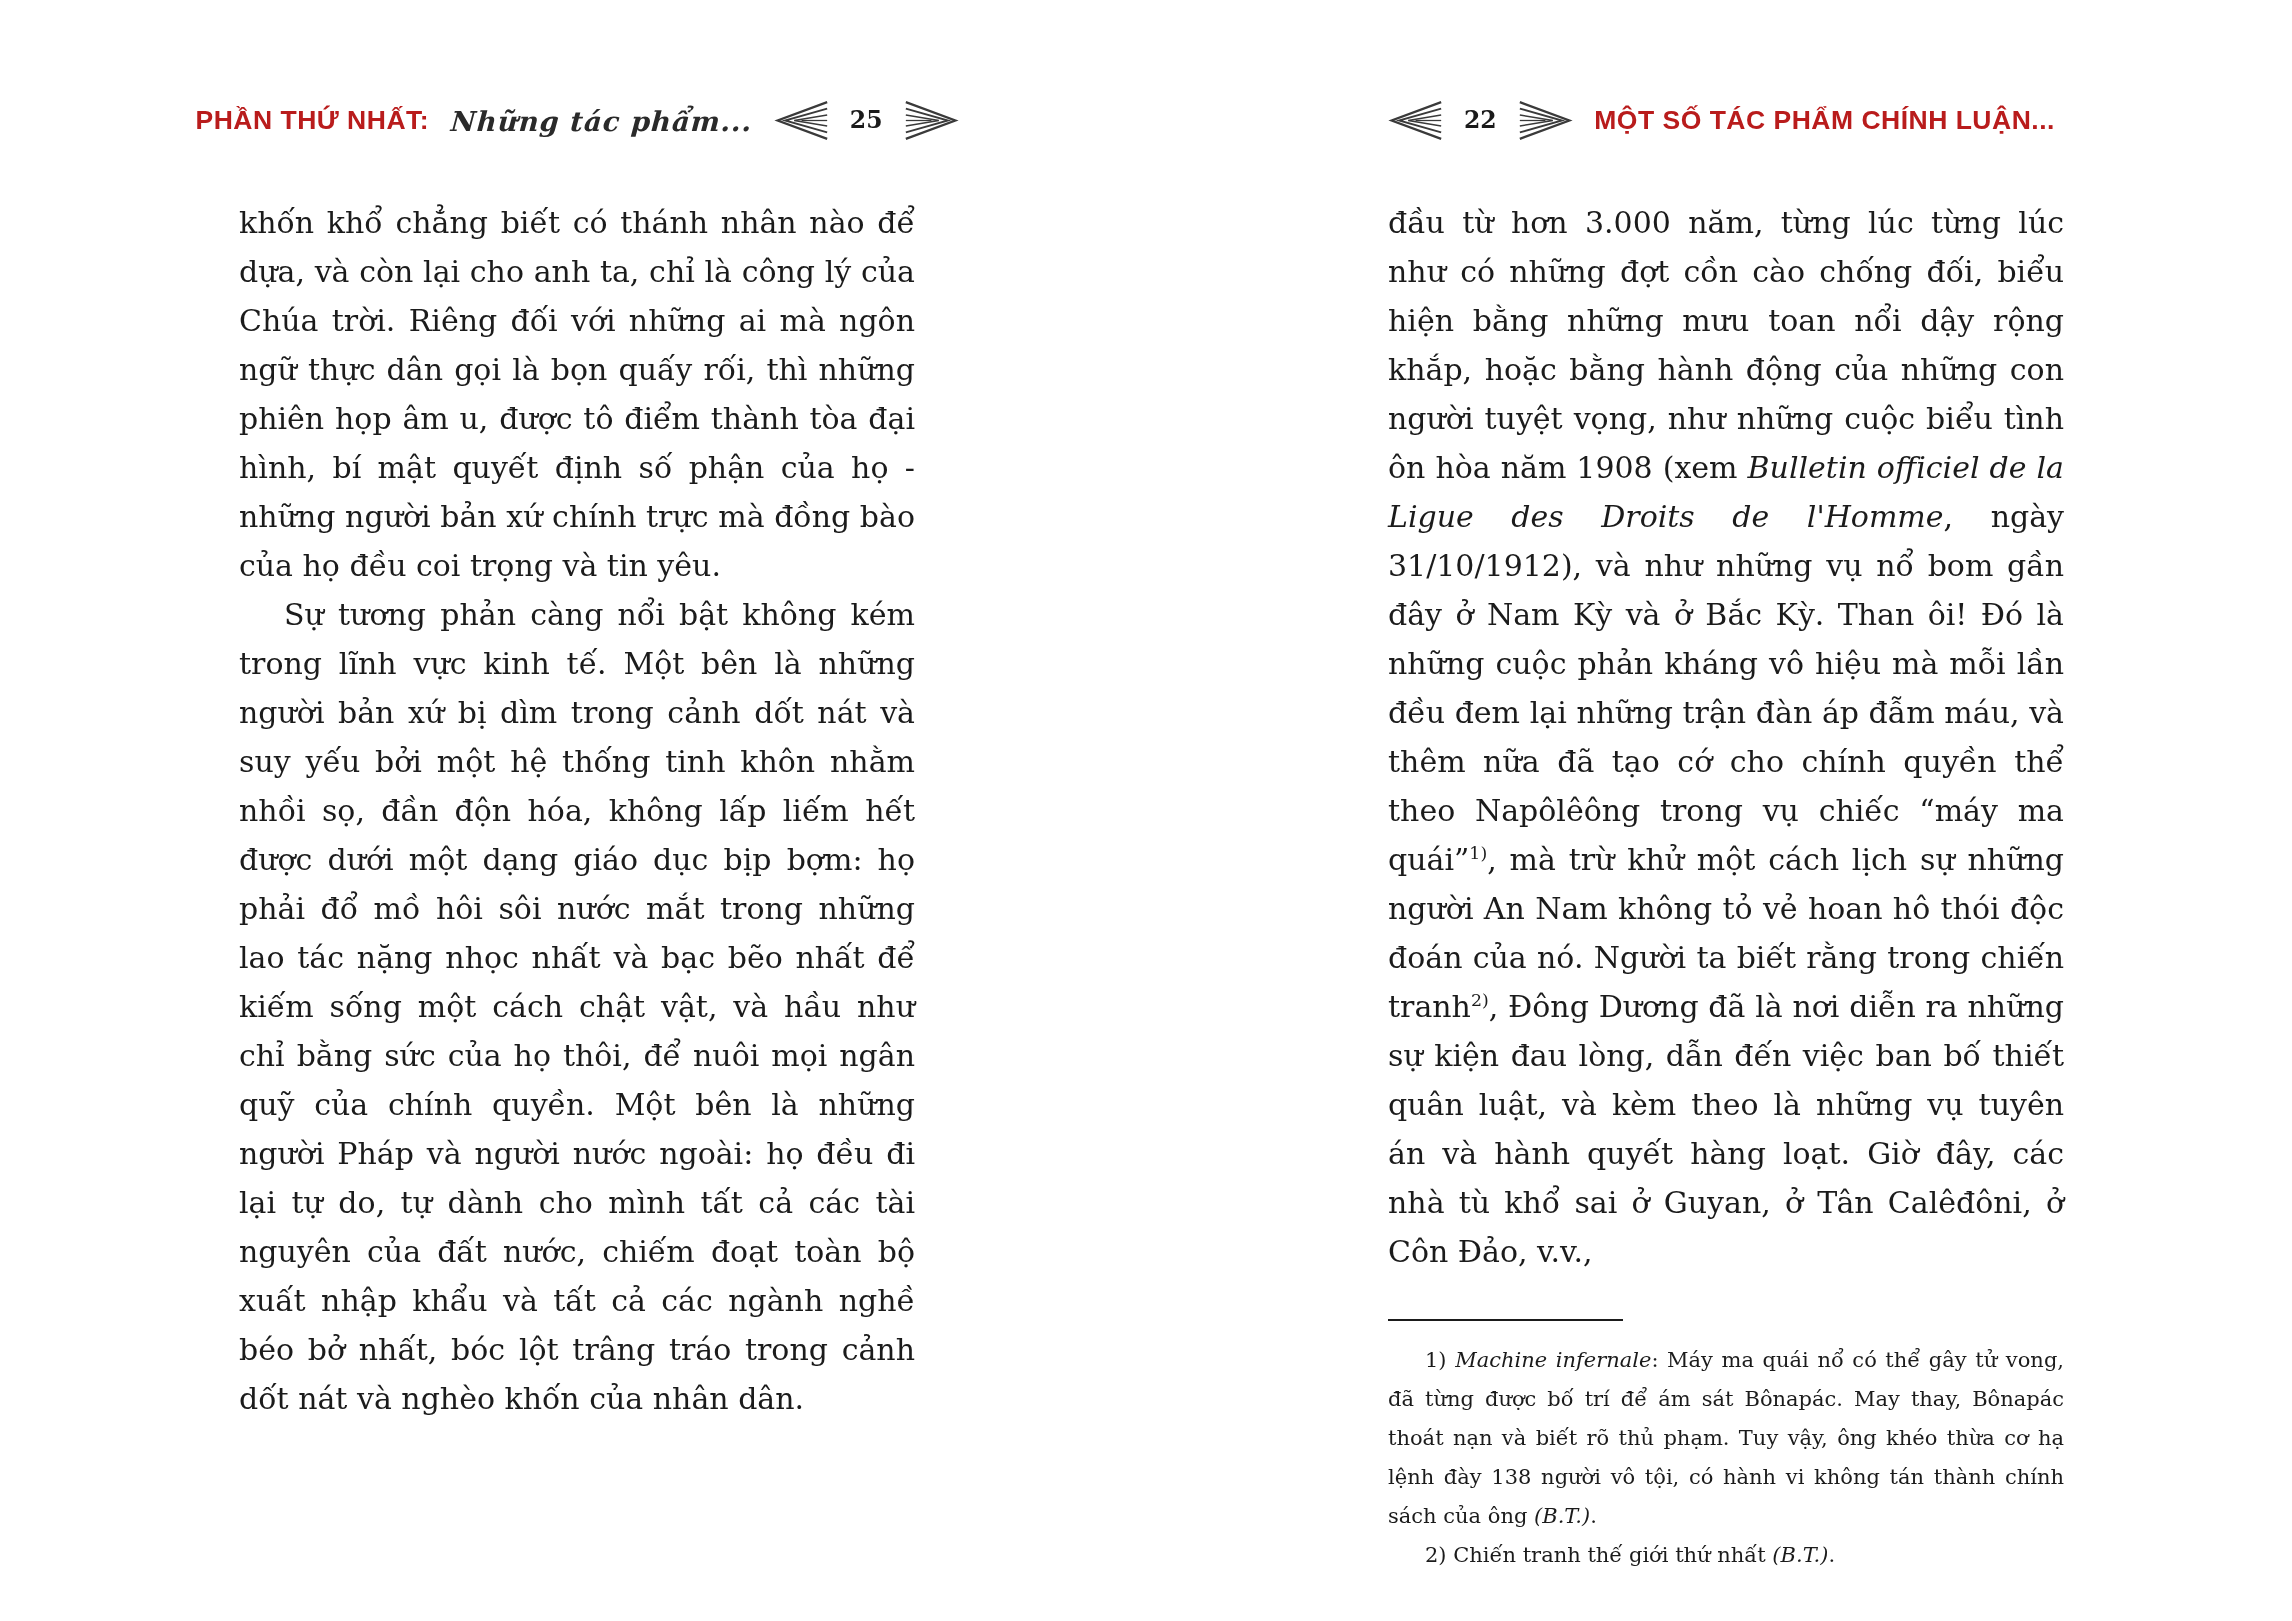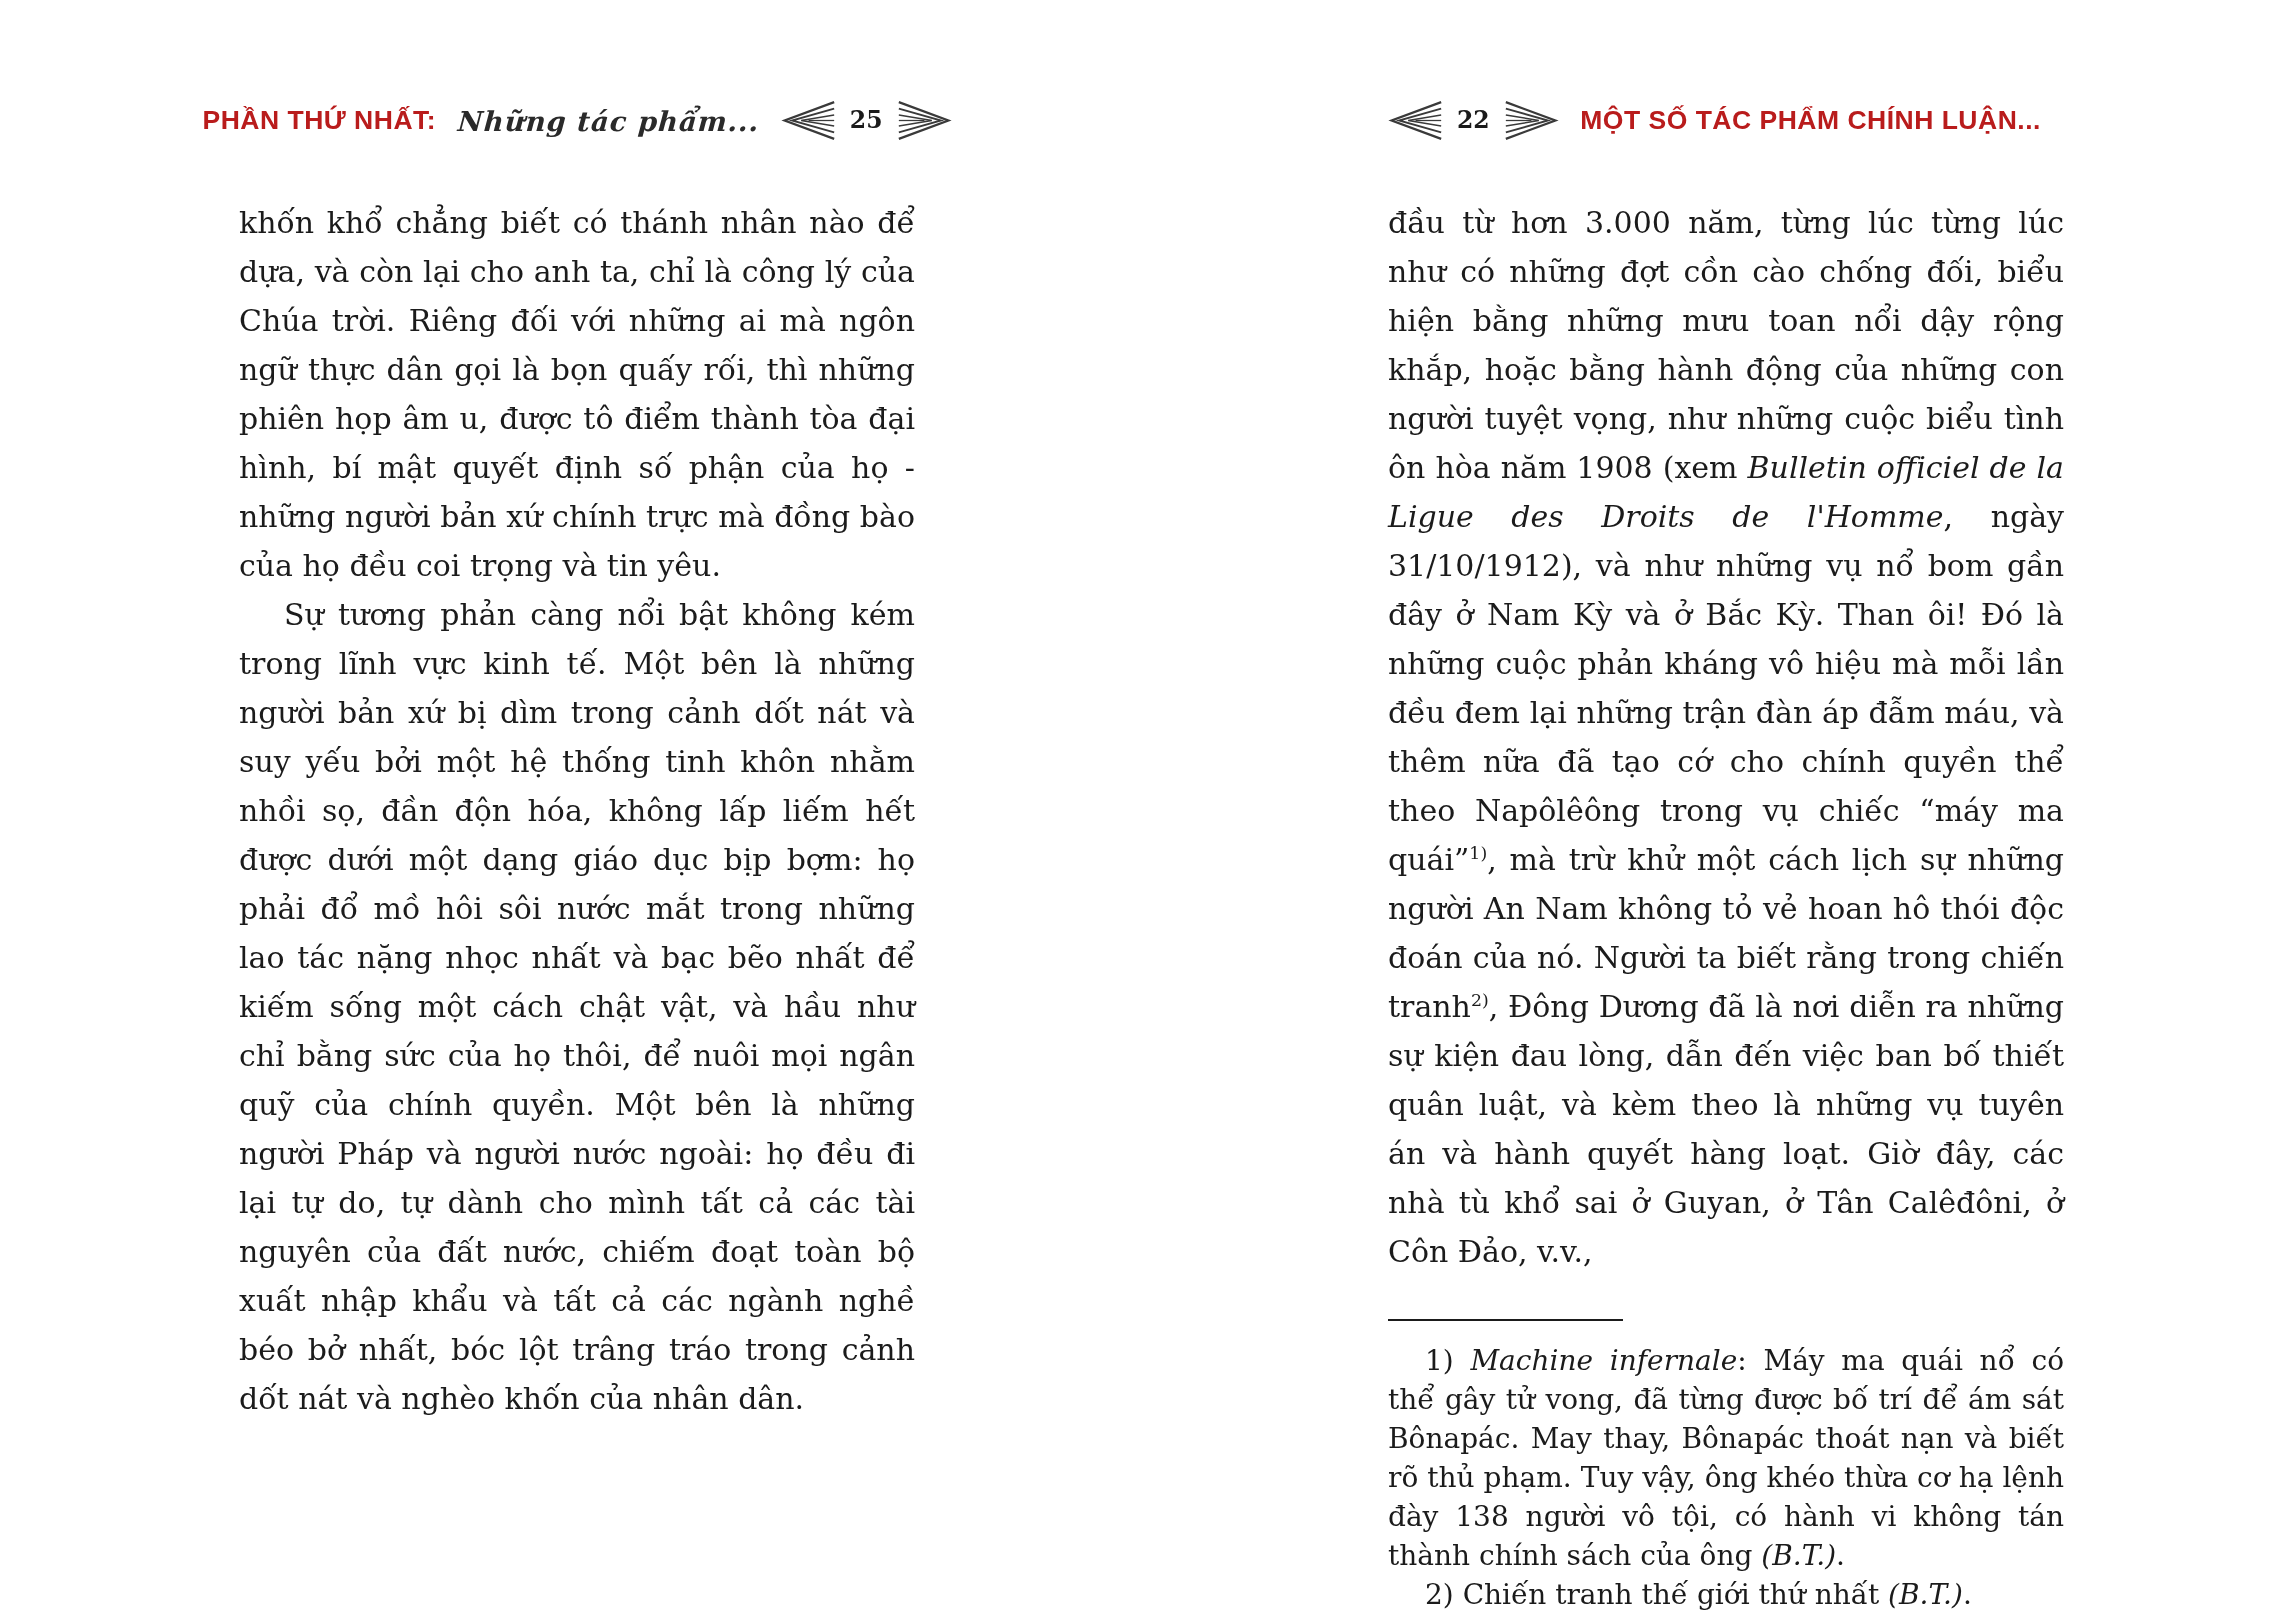--- a/index.html
+++ b/index.html
@@ -46,21 +46,21 @@
     font-size: 27.4px;
     letter-spacing: 1px;
     color: #2a2a2a;
     transform: skewX(-4deg);
     display: inline-block;
   }
 
   .ornament {
     display: inline-flex;
     align-items: center;
-    gap: 12px;
+    gap: 19px;
     flex: 0 0 auto;
   }
   .ornament svg { display: block; }
   .pgnum {
     font-family: "DejaVu Serif", serif;
     font-weight: 700;
     font-size: 23.5px;
     color: #1a1a1a;
     padding: 0 2px;
     line-height: 1;
@@ -82,21 +82,21 @@
 
   .footnote-block { margin-top: 43px; }
   .footnote-rule {
     width: 235px;
     border: 0;
     border-top: 2px solid #1b1b1b;
     margin: 0 0 19.6px 0;
   }
   .footnotes p {
     margin: 0;
-    font-size: 28px;
+    font-size: 21px;
     line-height: 39px;
     text-align: justify;
     color: #1b1b1b;
   }
   .footnotes p.indent { text-indent: 37px; }
 </style>
 </head>
 <body>
 
 <div class="page-col" id="page-left">

